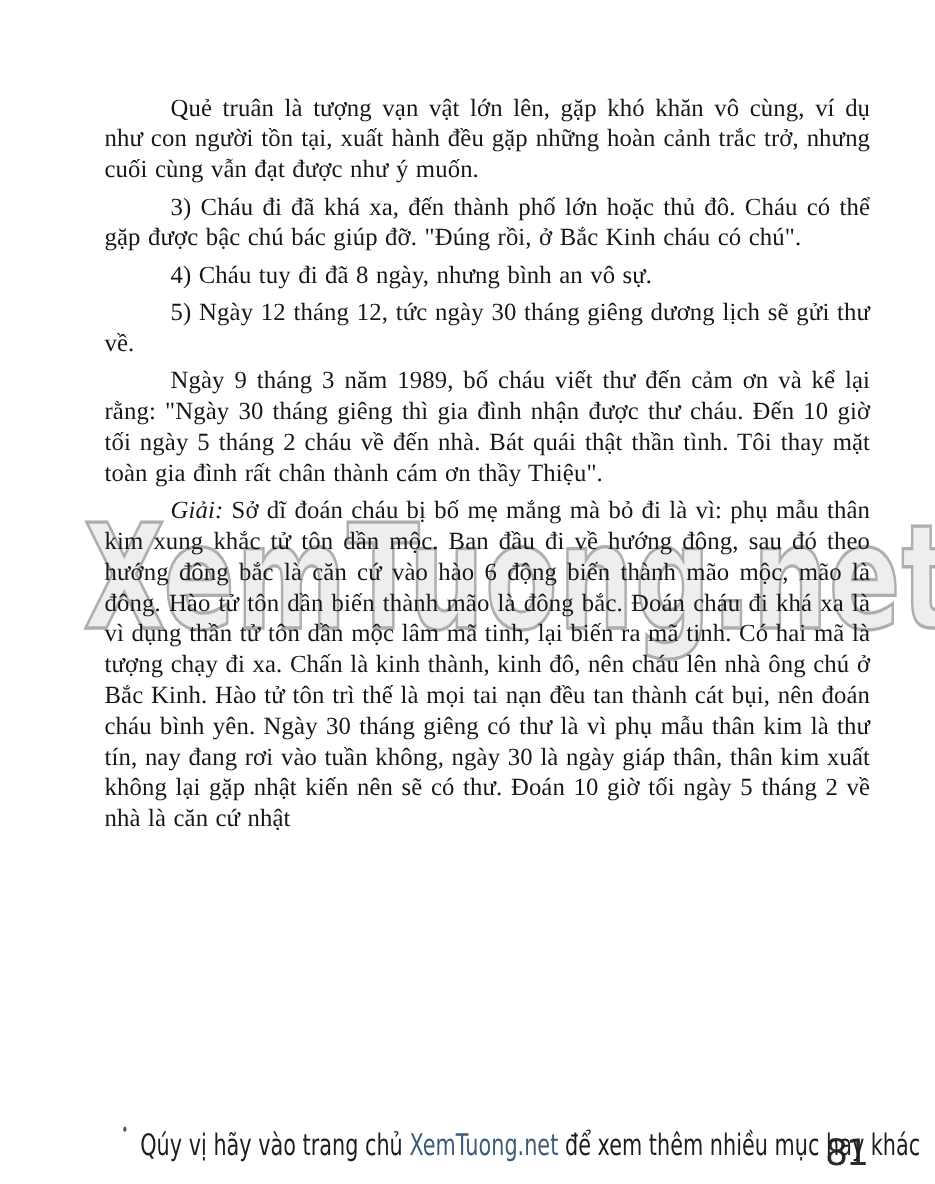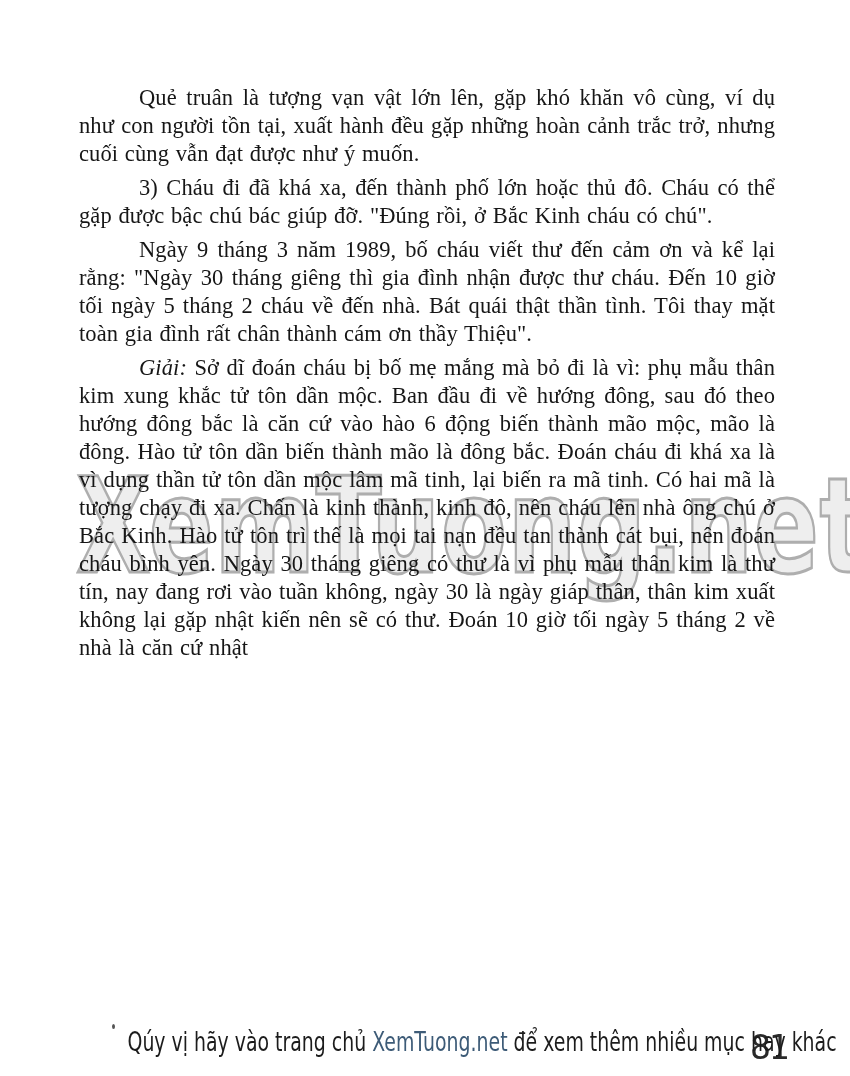--- a/index.html
+++ b/index.html
@@ -27,21 +27,21 @@
     font-weight:bold;font-size:132px;line-height:1;letter-spacing:1px;
     transform:scaleX(0.73);transform-origin:0 0;
     color:var(--watermark-fill);
     -webkit-text-stroke:3px var(--watermark-stroke);
     opacity:0.85;
     white-space:nowrap;
     user-select:none;
   }
 
   .text-block{
-    position:absolute;left:79px;top:84px;width:696px;z-index:2;
+    position:absolute;left:95px;top:84px;width:696px;z-index:2;
     color:var(--text);
     font-size:22.5px;line-height:28px;
     text-align:justify;
     word-spacing:1px;letter-spacing:0.1px;
   }
   .para{margin:6px 0 0 0;text-indent:60px;}
   .para:first-child{margin-top:0;}
   .para em{}
 
   .footer{position:absolute;left:0;top:1024px;width:850px;height:46px;z-index:3;}
@@ -67,20 +67,22 @@
 </head>
 <body>
 
 <div class="page">
 
   <div class="watermark">XemTuong.net</div>
 
   <main class="text-block">
     <p class="para">Quẻ truân là tượng vạn vật lớn lên, gặp khó khăn vô cùng, ví dụ như con người tồn tại, xuất hành đều gặp những hoàn cảnh trắc trở, nhưng cuối cùng vẫn đạt được như ý muốn.</p>
     <p class="para">3) Cháu đi đã khá xa, đến thành phố lớn hoặc thủ đô. Cháu có thể gặp được bậc chú bác giúp đỡ. "Đúng rồi, ở Bắc Kinh cháu có chú".</p>
+    <p class="para">4) Cháu tuy đi đã 8 ngày, nhưng bình an vô sự.</p>
+    <p class="para">5) Ngày 12 tháng 12, tức ngày 30 tháng giêng dương lịch sẽ gửi thư về.</p>
     <p class="para">Ngày 9 tháng 3 năm 1989, bố cháu viết thư đến cảm ơn và kể lại rằng: "Ngày 30 tháng giêng thì gia đình nhận được thư cháu. Đến 10 giờ tối ngày 5 tháng 2 cháu về đến nhà. Bát quái thật thần tình. Tôi thay mặt toàn gia đình rất chân thành cám ơn thầy Thiệu".</p>
     <p class="para"><em>Giải:</em> <span>Sở dĩ đoán cháu bị bố mẹ mắng mà bỏ đi là vì: phụ mẫu thân kim xung khắc tử tôn dần mộc. Ban đầu đi về hướng đông, sau đó theo hướng đông bắc là căn cứ vào hào 6 động biến thành mão mộc, mão là đông. Hào tử tôn dần biến thành mão là đông bắc. Đoán cháu đi khá xa là vì dụng thần tử tôn dần mộc lâm mã tinh, lại biến ra mã tinh. Có hai mã là tượng chạy đi xa. Chấn là kinh thành, kinh đô, nên cháu lên nhà ông chú ở Bắc Kinh. Hào tử tôn trì thế là mọi tai nạn đều tan thành cát bụi, nên đoán cháu bình yên. Ngày 30 tháng giêng có thư là vì phụ mẫu thân kim là thư tín, nay đang rơi vào tuần không, ngày 30 là ngày giáp thân, thân kim xuất không lại gặp nhật kiến nên sẽ có thư. Đoán 10 giờ tối ngày 5 tháng 2 về nhà là căn cứ nhật</span></p>
   </main>
 
   <div class="footer">
     <span class="ink-dot"></span>
     <span class="page-number">81</span>
     <div class="footer-line">
       <span>Qúy vị hãy vào trang chủ</span>
       <a class="site">XemTuong.net</a>

